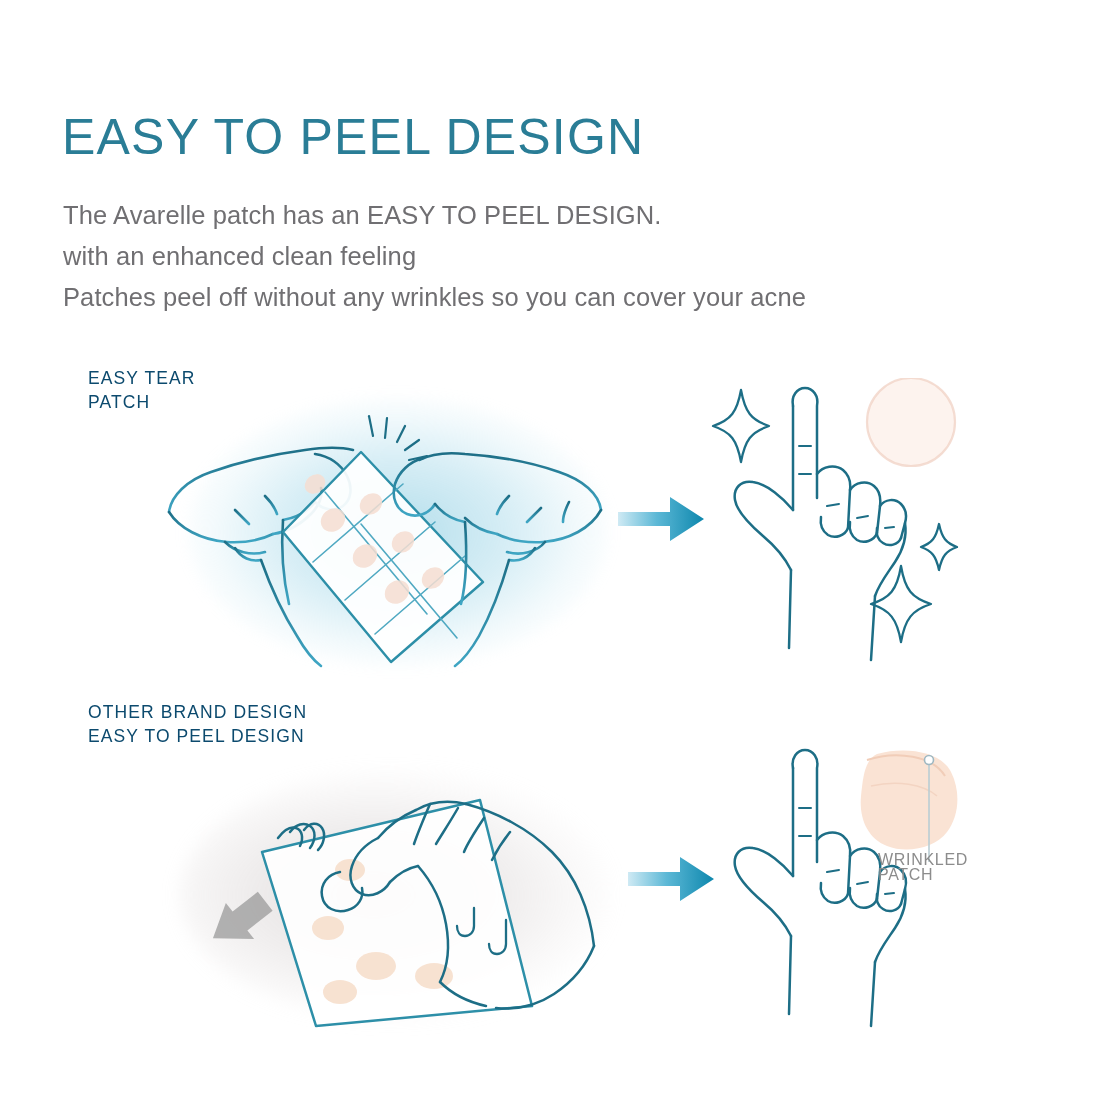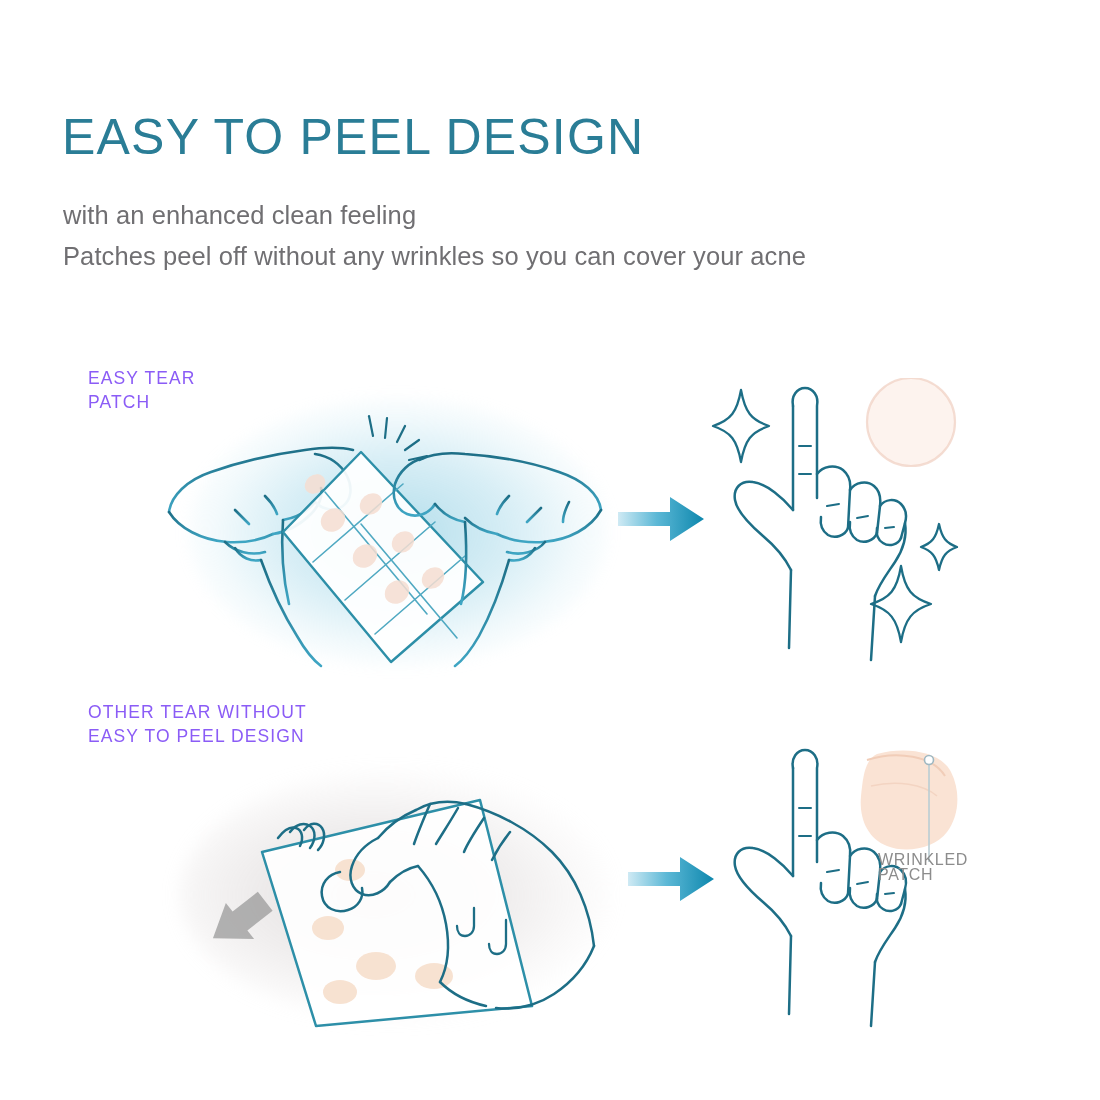--- a/index.html
+++ b/index.html
@@ -20,21 +20,21 @@
   .body-copy{
     position:absolute;left:63px;top:195px;width:920px;
     font-size:25.5px;line-height:41px;font-weight:400;
     color:#706f72;letter-spacing:.1px;
   }
   .body-copy div{white-space:nowrap;}
 
   .sec-label{
     position:absolute;
     font-size:17.5px;line-height:24px;letter-spacing:1.1px;
-    color:#8b5cf6;font-weight:400;
+    color:#0c4a6e;font-weight:400;
   }
   #label-easy{left:88px;top:366px;}
   #label-other{left:88px;top:700px;}
 
   .callout-label{
     position:absolute;left:878px;top:852px;
     font-size:16px;line-height:15px;letter-spacing:.7px;
     color:#8c8c8c;font-weight:400;
   }
 
@@ -67,20 +67,21 @@
   #arrow-2{left:628px;top:852px;width:86px;height:54px;}
 </style>
 </head>
 <body>
 
 <div id="page">
 
   <div class="title">EASY TO PEEL DESIGN</div>
 
   <div class="body-copy">
+    <div>The Avarelle patch has an EASY TO PEEL DESIGN.</div>
     <div>with an enhanced clean feeling</div>
     <div>Patches peel off without any wrinkles so you can cover your acne</div>
   </div>
 
   <div class="sec-label" id="label-easy">
     <div>EASY TEAR</div>
     <div>PATCH</div>
   </div>
 
   <div class="glow" id="glow-blue"></div>
@@ -206,21 +207,21 @@
     </g>
 
     <g fill="none" stroke="#1d6e86" stroke-width="2.3" stroke-linejoin="round">
       <path d="M36 12 C40 34 46 42 64 48 C46 54 40 62 36 84 C32 62 26 54 8 48 C26 42 32 34 36 12 Z"></path>
       <path d="M196 188 C200 212 207 220 226 226 C207 232 200 241 196 264 C192 241 185 232 166 226 C185 220 192 212 196 188 Z"></path>
       <path d="M234 146 C237 160 241 165 252 169 C241 173 237 178 234 192 C231 178 227 173 216 169 C227 165 231 160 234 146 Z"></path>
     </g>
   </svg>
 
   <div class="sec-label" id="label-other">
-    <div>OTHER TEAR WITHOUT</div>
+    <div>OTHER BRAND DESIGN</div>
     <div>EASY TO PEEL DESIGN</div>
   </div>
 
   <div class="glow" id="glow-gray"></div>
 
   <svg class="art" id="art-r2-left" viewBox="0 0 420 270">
 
     <path d="M82 92 L300 40 L352 246 L136 266 Z" fill="#ffffff" fill-opacity=".9" stroke="#2d8fa8" stroke-width="2.5" stroke-linejoin="round"></path>
 
     <g fill="#f7e0ce" stroke="none" opacity=".92">

